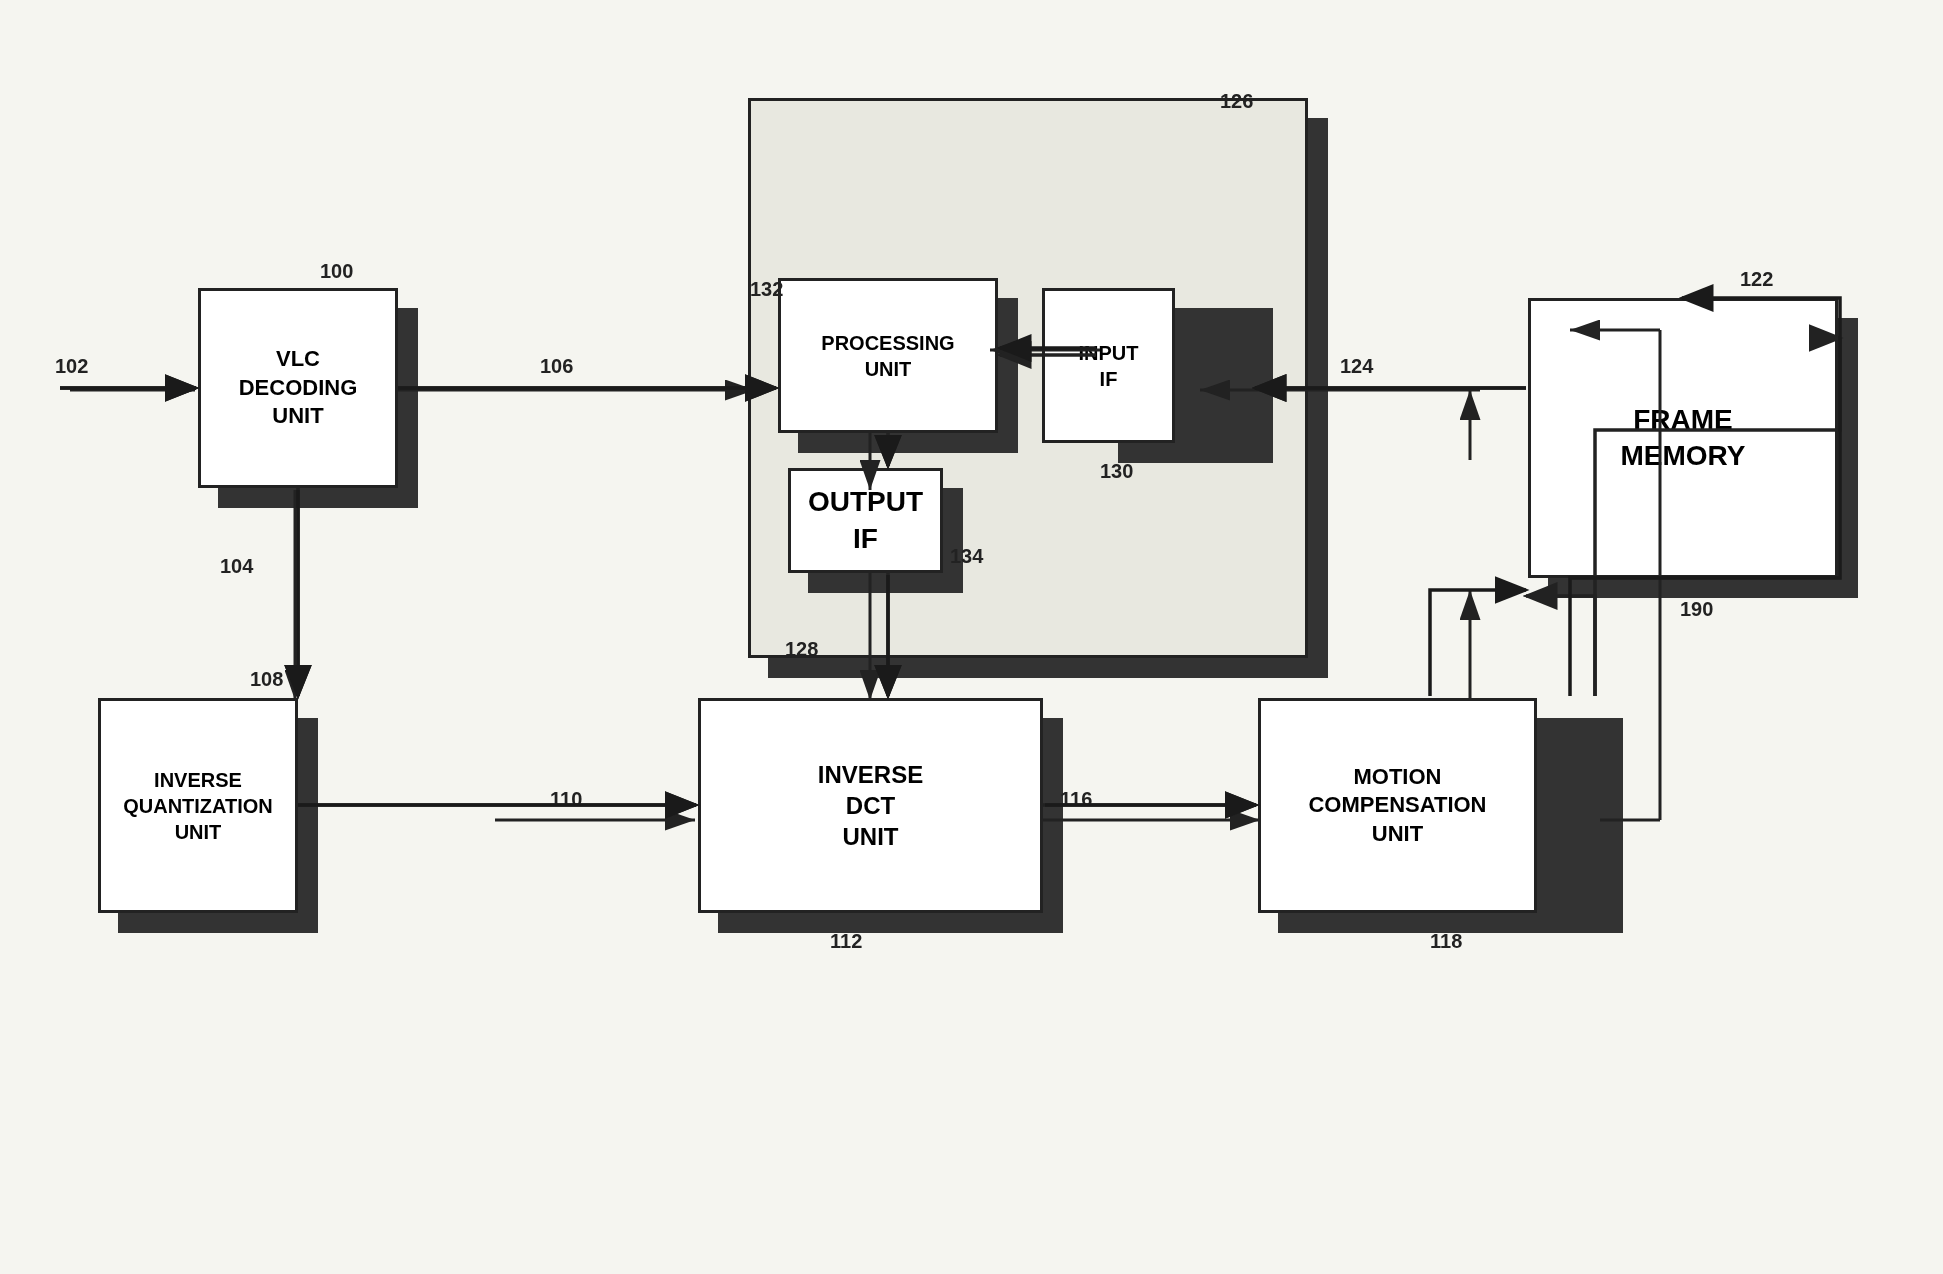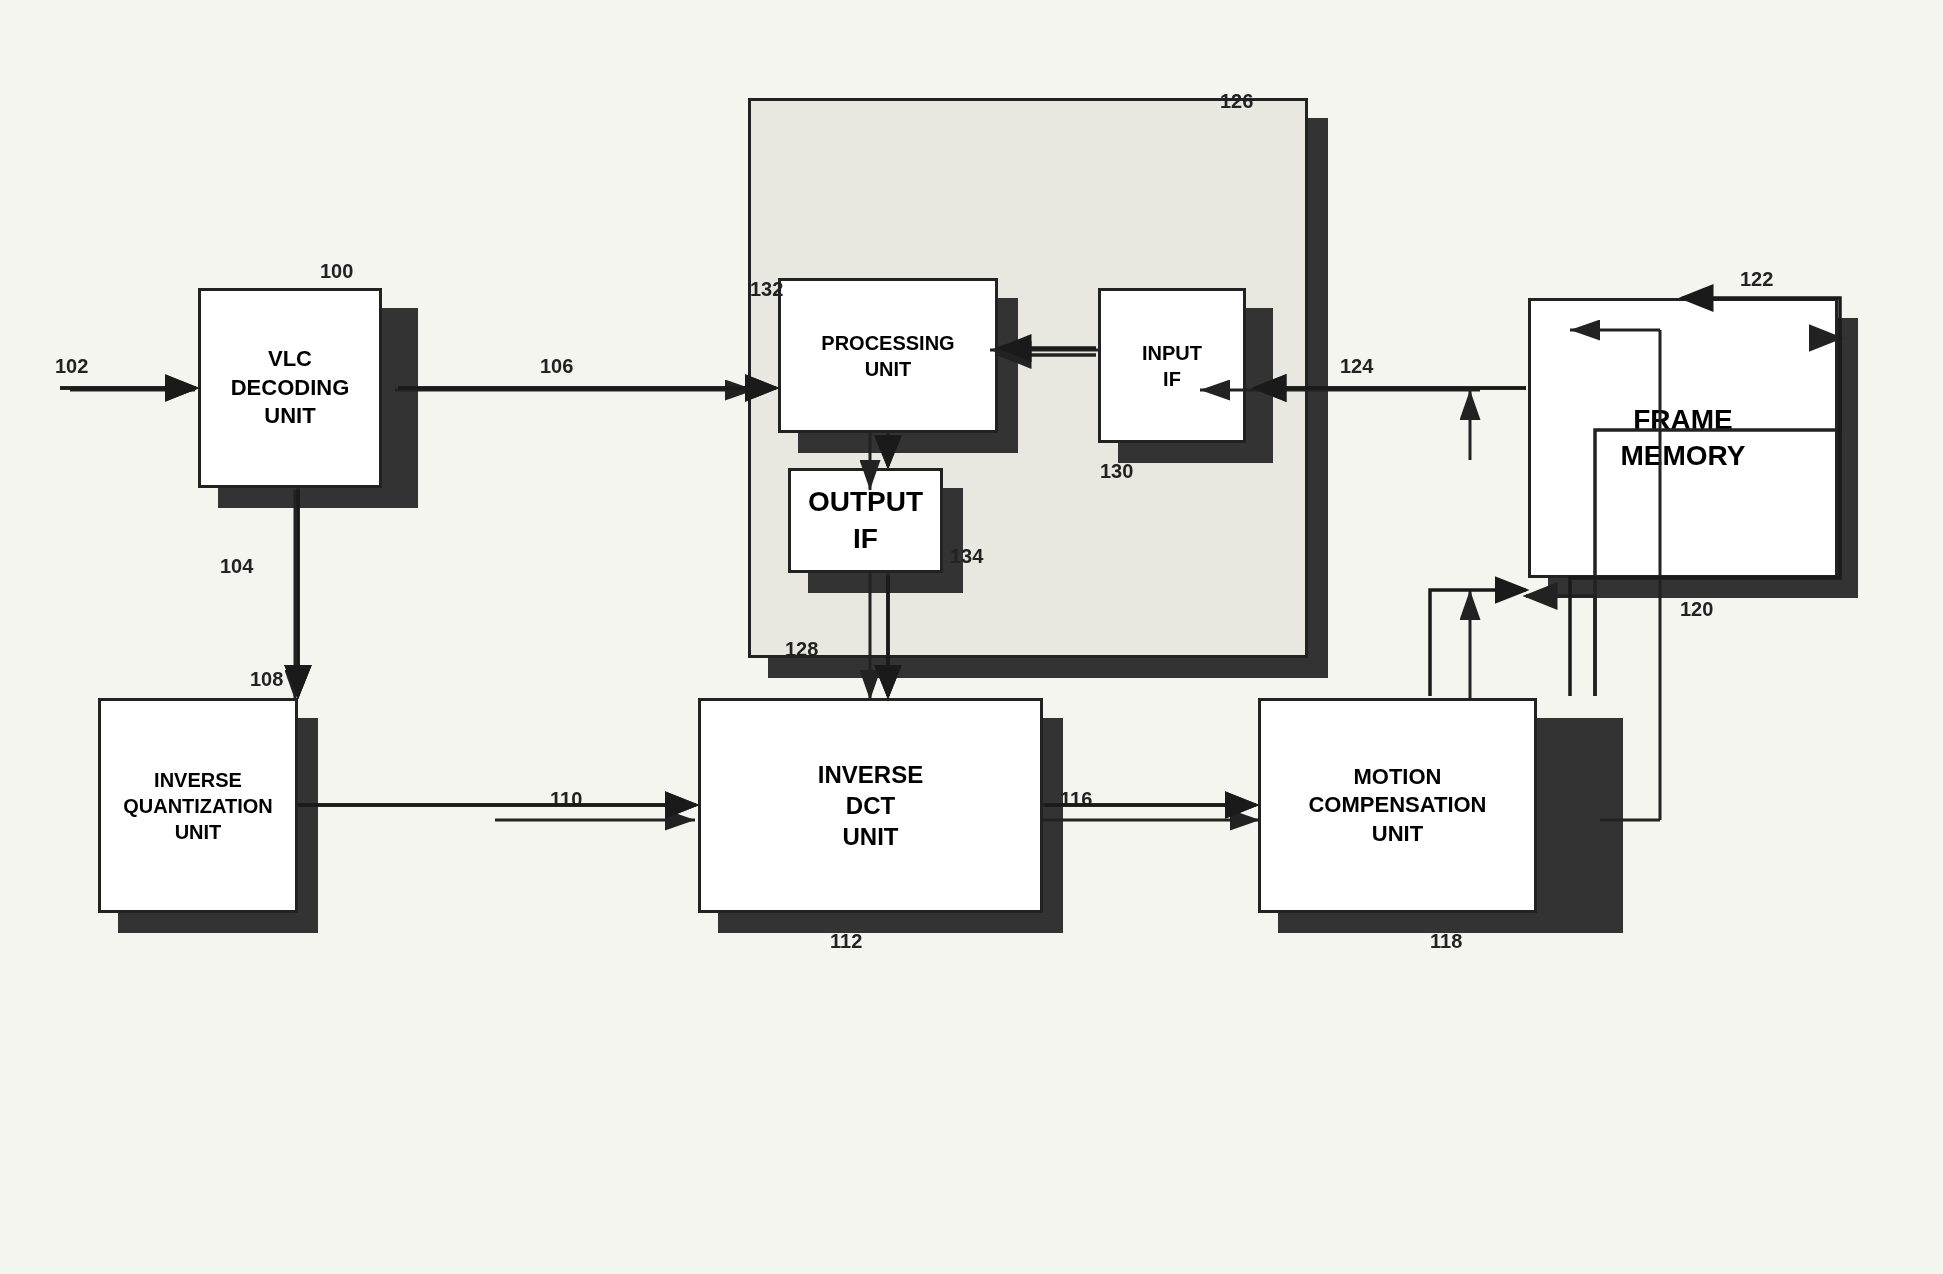--- a/index.html
+++ b/index.html
@@ -122,21 +122,21 @@
   <div class="outer-box" style="left:748px; top:98px; width:560px; height:560px; background: #e8e8e0;">
   </div>
 
 
   <div class="label-tag" style="left:1220px; top:90px; z-index:5;">126</div>
 
   <div class="label-tag" style="left:750px; top:278px; z-index:5;">132</div>
 
   <div class="shadow" style="position:absolute; left:218px; top:308px; width:200px; height:200px; z-index:1;"></div>
 
-  <div class="block main-block" style="left:198px; top:288px; width:184px; height:200px; font-size:22px;">
+  <div class="block main-block" style="left:198px; top:288px; width:200px; height:200px; font-size:22px;">
     <span>VLC<br>DECODING<br>UNIT</span>
   </div>
 
   <div class="label-tag" style="left:320px; top:260px; z-index:5;">100</div>
 
   <div class="label-tag" style="left:55px; top:355px; z-index:5;">102</div>
 
   <div class="label-tag" style="left:540px; top:355px; z-index:5;">106</div>
 
   <div class="label-tag" style="left:220px; top:555px; z-index:5;">104</div>
@@ -164,21 +164,21 @@
   <div class="label-tag" style="left:785px; top:638px; z-index:5;">128</div>
 
   <div class="shadow" style="position:absolute; left:1278px; top:718px; width:345px; height:215px; z-index:1;"></div>
 
   <div class="block main-block" style="left:1258px; top:698px; width:279px; height:215px; font-size:22px;">
     <span>MOTION<br>COMPENSATION<br>UNIT</span>
   </div>
 
   <div class="label-tag" style="left:1430px; top:930px; z-index:5;">118</div>
 
-  <div class="label-tag" style="left:1680px; top:598px; z-index:5;">120</div>
+  <div class="label-tag" style="left:1680px; top:598px; z-index:5;">190</div>
 
   <div class="shadow" style="position:absolute; left:1548px; top:318px; width:310px; height:280px; z-index:1;"></div>
 
   <div class="block main-block" style="left:1528px; top:298px; width:310px; height:280px; font-size:28px;">
     <span>FRAME<br>MEMORY</span>
   </div>
 
   <div class="label-tag" style="left:1740px; top:268px; z-index:5;">122</div>
 
   <div class="label-tag" style="left:1340px; top:355px; z-index:5;">124</div>
@@ -192,21 +192,21 @@
   <div class="shadow" style="position:absolute; left:808px; top:488px; width:155px; height:105px; z-index:3;"></div>
 
   <div class="block main-block" style="left:788px; top:468px; width:155px; height:105px; font-size:28px; z-index:4;">
     <span>OUTPUT<br>IF</span>
   </div>
 
   <div class="label-tag" style="left:950px; top:545px; z-index:5;">134</div>
 
   <div class="shadow" style="position:absolute; left:1118px; top:308px; width:155px; height:155px; z-index:3;"></div>
 
-  <div class="block main-block" style="left:1098px; top:288px; width:148px; height:155px; font-size:20px; z-index:4;text-align:center;">
+  <div class="block main-block" style="left:1042px; top:288px; width:133px; height:155px; font-size:20px; z-index:4;text-align:center;">
     <span>INPUT<br>IF</span>
   </div>
 
   <div class="label-tag" style="left:1100px; top:460px; z-index:5;">130</div>
 
   <svg style="position:absolute;top:0;left:0;width:1943px;height:1274px;z-index:10;pointer-events:none;">
     <defs>
       <marker id="arr" markerWidth="10" markerHeight="8" refX="9" refY="4" orient="auto">
         <polygon points="0 0, 10 4, 0 8" fill="#222"></polygon>
       </marker>

